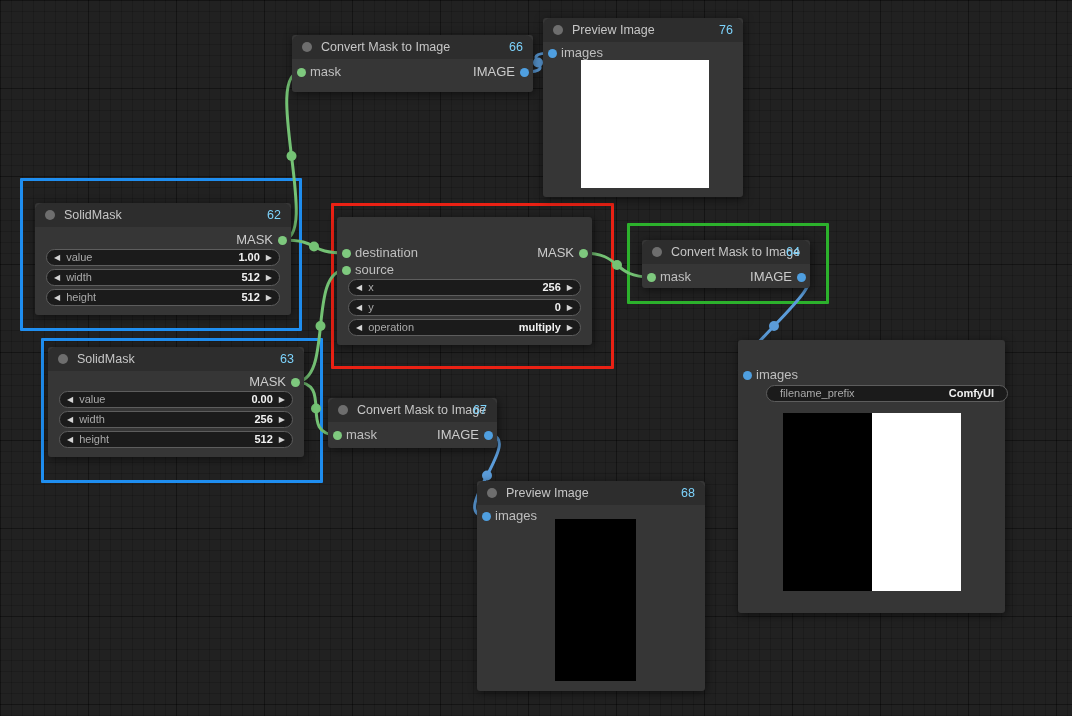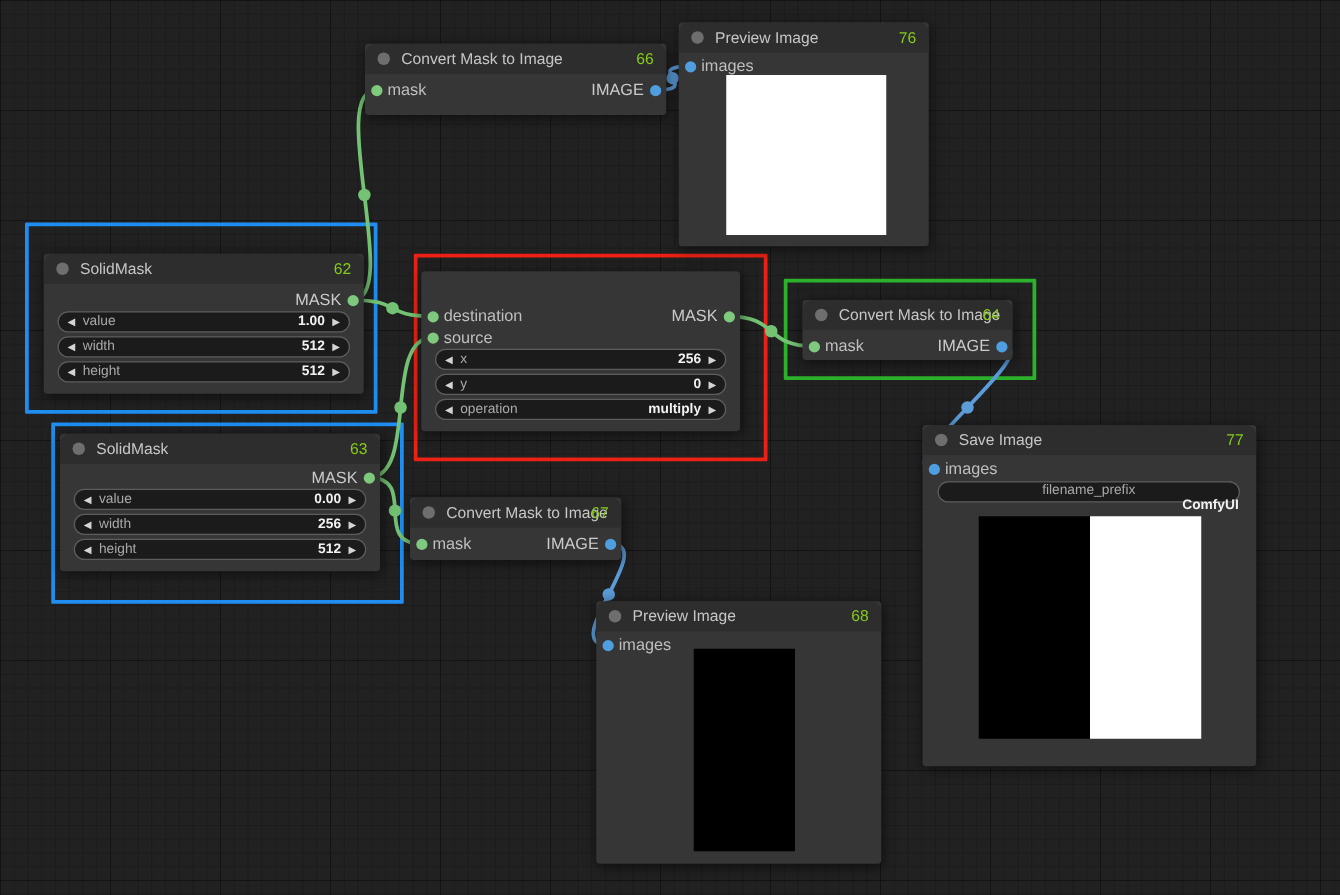--- a/index.html
+++ b/index.html
@@ -19,21 +19,21 @@
   .node{
     position:absolute;z-index:3;background:#363636;border-radius:3px;
     box-shadow:1px 2px 10px rgba(0,0,0,.55);
   }
   .titlebar{
     position:absolute;left:0;top:0;right:0;height:24px;background:#2d2d2d;
     border-radius:8px 8px 0 0;display:flex;align-items:center;
   }
   .tdot{width:10px;height:10px;border-radius:50%;background:#6e6e6e;margin:0 9px 0 10px;flex:none;}
   .ttext{font-size:12.5px;color:#c6c6c6;white-space:nowrap;min-width:0;}
-  .tnum{font-size:12.5px;color:#84cc16;margin-left:auto;padding-right:10px;white-space:nowrap;}
+  .tnum{font-size:12.5px;color:#7dd3fc;margin-left:auto;padding-right:10px;white-space:nowrap;}
   .slotdot{position:absolute;width:9px;height:9px;border-radius:50%;z-index:4;}
   .slotlabel{position:absolute;font-size:13px;color:#bfbfbf;height:16px;line-height:16px;white-space:nowrap;}
   .widget{
     position:absolute;height:17px;background:#1b1b1b;border:1px solid #5d5d5d;border-radius:9px;
     display:flex;align-items:center;box-sizing:border-box;font-size:11px;color:#a9a9a9;
   }
   .warrow{flex:none;font-size:8px;color:#d4d4d4;line-height:15px;}
   .warrow.left{margin:0 6px 0 7px;}
   .warrow.right{margin:0 7px 0 6px;}
   .wlabel{flex:none;white-space:nowrap;}
@@ -183,28 +183,23 @@
         <span class="tdot"></span>
         <span class="ttext">Convert Mask to Image</span>
         <span class="tnum">67</span>
       </div>
       <div class="slotdot" style="left: 4.5px; top: 32.5px; background: rgb(126, 201, 126);"></div>
       <div class="slotlabel" style="left: 18px; top: 29px;">mask</div>
       <div class="slotdot" style="right: 4.5px; top: 32.5px; background: rgb(79, 159, 224);"></div>
       <div class="slotlabel" style="right: 18px; top: 29px; color: rgb(203, 203, 203);">IMAGE</div>
     </div>
     <div class="node" style="left: 738px; top: 340px; width: 267px; height: 273px;">
-      <div class="titlebar">
-        <span class="tdot"></span>
-        <span class="ttext">Save Image</span>
-        <span class="tnum">77</span>
-      </div>
       <div class="slotdot" style="left: 4.5px; top: 30.5px; background: rgb(79, 159, 224);"></div>
       <div class="slotlabel" style="left: 18px; top: 27px;">images</div>
-      <div class="widget" style="top: 44.5px; left: 12px; width: 242px; flex-direction: column;">
+      <div class="widget" style="top: 44.5px; left: 28px; width: 242px;">
         <span class="warrow left"></span>
         <span class="wlabel">filename_prefix</span>
         <span class="wvalue">ComfyUI</span>
         <span class="warrow right"></span>
       </div>
       <div class="preview" style="left: 45px; top: 73px; width: 178px; height: 178px; background: linear-gradient(90deg, rgb(0, 0, 0) 0px, rgb(0, 0, 0) 50%, rgb(255, 255, 255) 50%, rgb(255, 255, 255) 100%);"></div>
     </div>
     <div class="node" style="left: 477px; top: 481px; width: 228px; height: 210px;">
       <div class="titlebar">
         <span class="tdot"></span>

